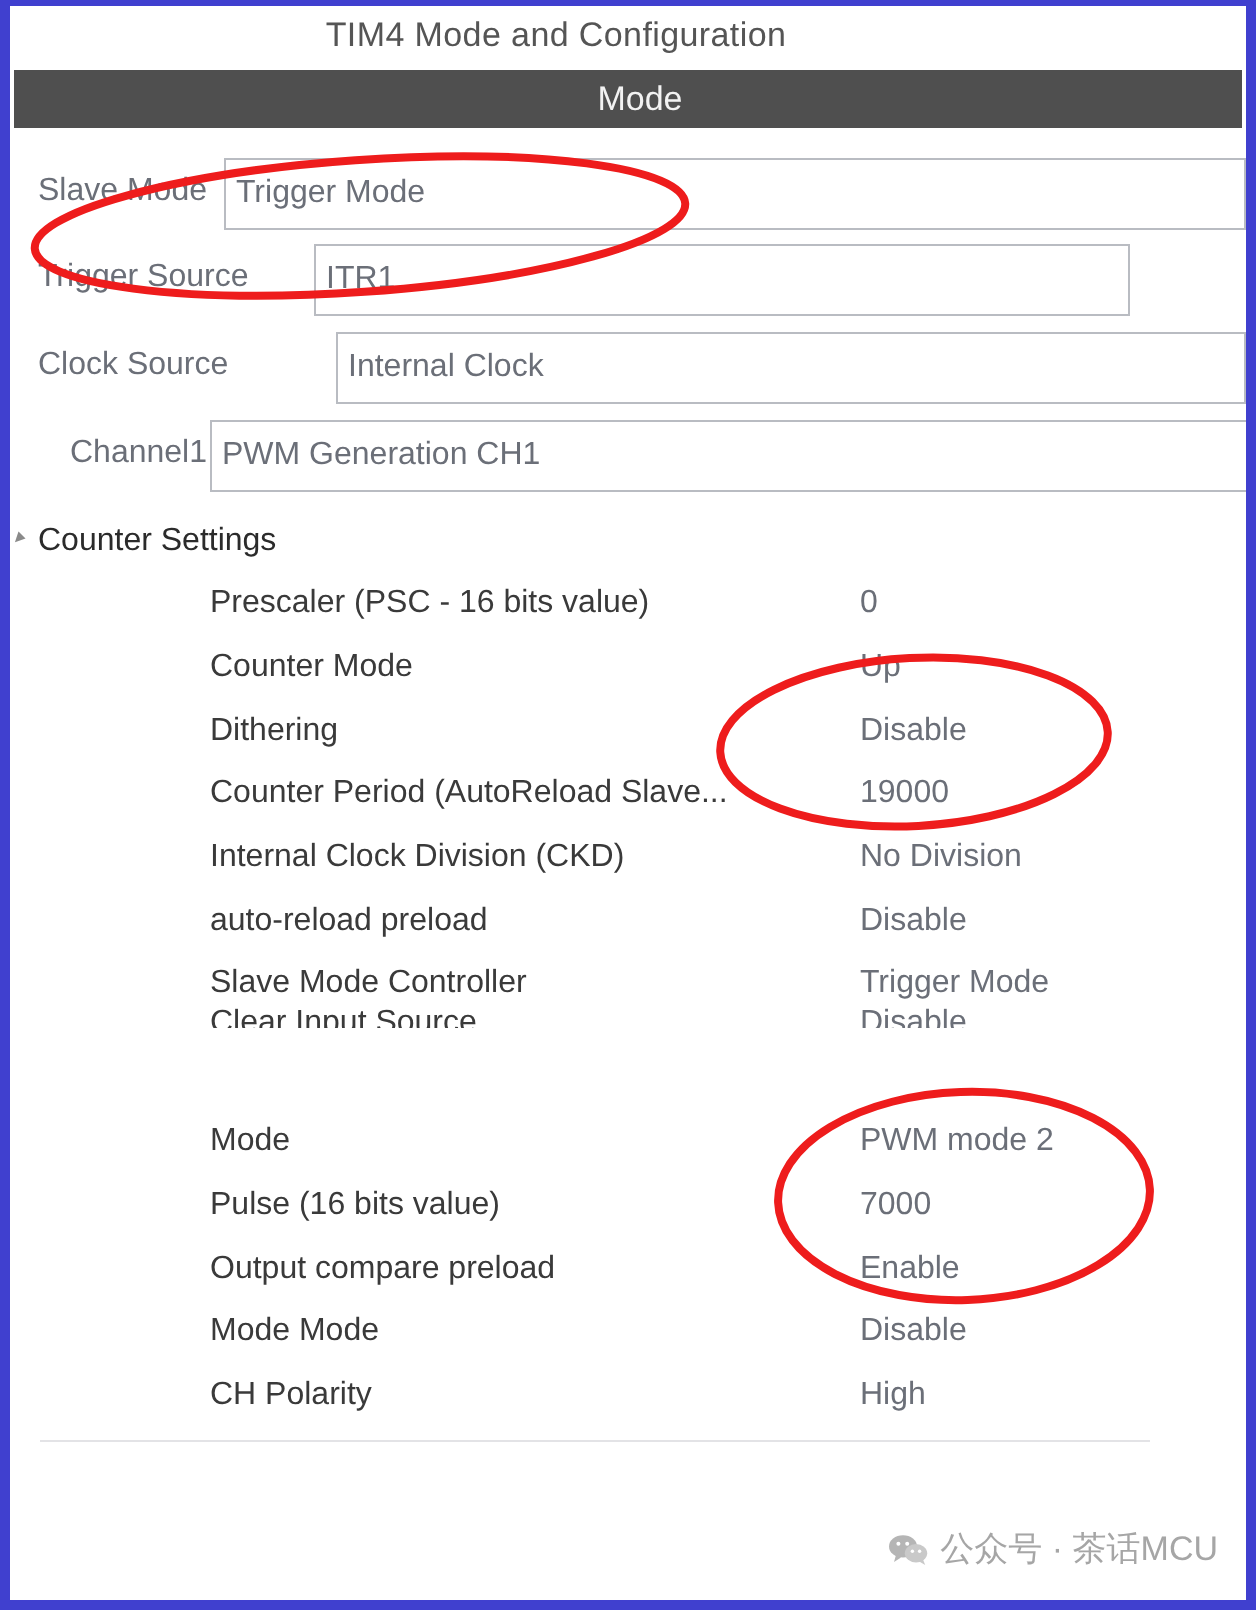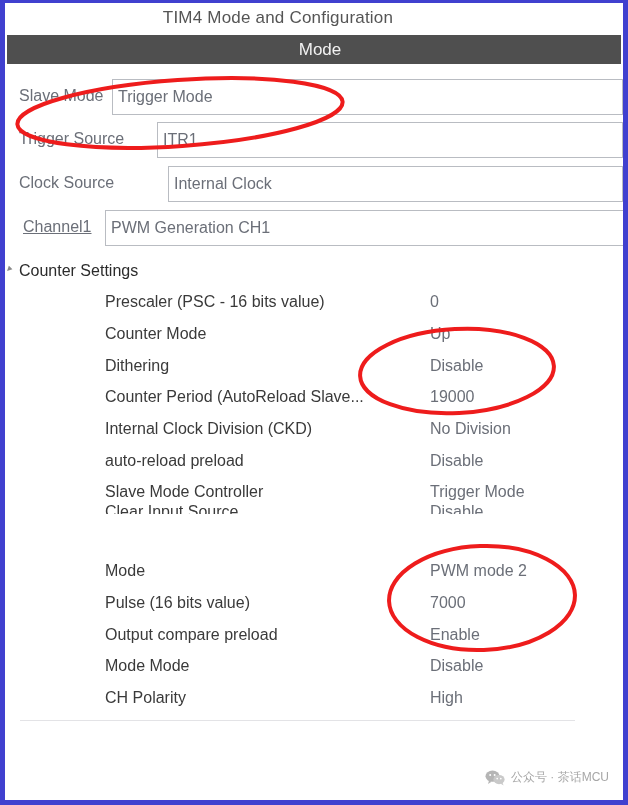--- a/index.html
+++ b/index.html
@@ -155,21 +155,21 @@
   
   .watermark {
     position: absolute;
     right: 14px;
     bottom: 14px;
     display: flex;
     align-items: center;
     gap: 6px;
   }
   .watermark .wm-text {
-    font-size: 12px;
+    font-size: 17px;
     color: #a6a6a6;
     white-space: nowrap;
   }
   .wechat-icon {
     width: 20px;
     height: 16px;
     position: relative;
   }
 </style>
 </head>
@@ -187,34 +187,34 @@
 
   <div class="field-row" style="top:76px;">
     <div class="field-label" style="left:14px;">Slave Mode</div>
     <div class="combo" style="left:107px; width:511px;">
       <span>Trigger Mode</span>
     </div>
   </div>
 
   <div class="field-row" style="top:119px;">
     <div class="field-label" style="left:14px;">Trigger Source</div>
-    <div class="combo" style="left:152px; width:466px;">
+    <div class="combo" style="left:152px; width:408px;">
       <span>ITR1</span>
     </div>
   </div>
 
   <div class="field-row" style="top:163px;">
     <div class="field-label" style="left:14px;">Clock Source</div>
     <div class="combo" style="left:163px; width:455px;">
       <span>Internal Clock</span>
     </div>
   </div>
 
   <div class="field-row" style="top:207px;">
-    <div class="field-label" style="left:18px;text-decoration:underline;">Channel1</div>
+    <div class="field-label" style="left:30px;">Channel1</div>
     <div class="combo" style="left:100px; width:597px;">
       <span>PWM Generation CH1</span>
     </div>
   </div>
 
   <div class="group-header" style="top:259px;">
     <span class="chevron">▾</span>
     <span>Counter Settings</span>
   </div>
 

